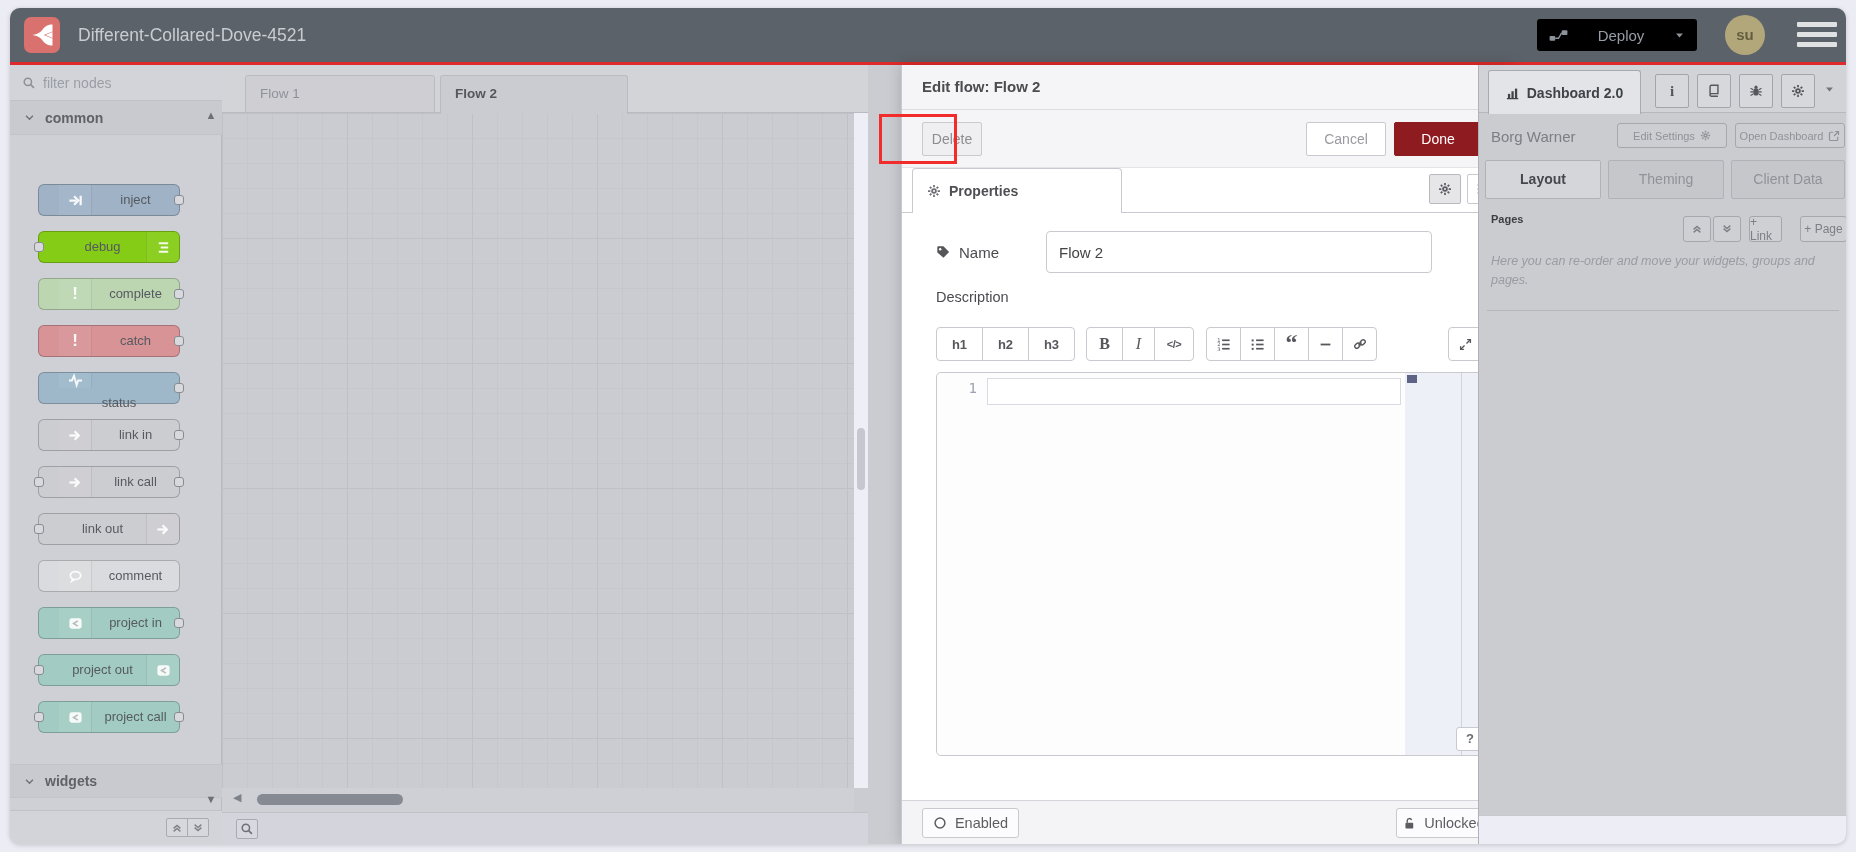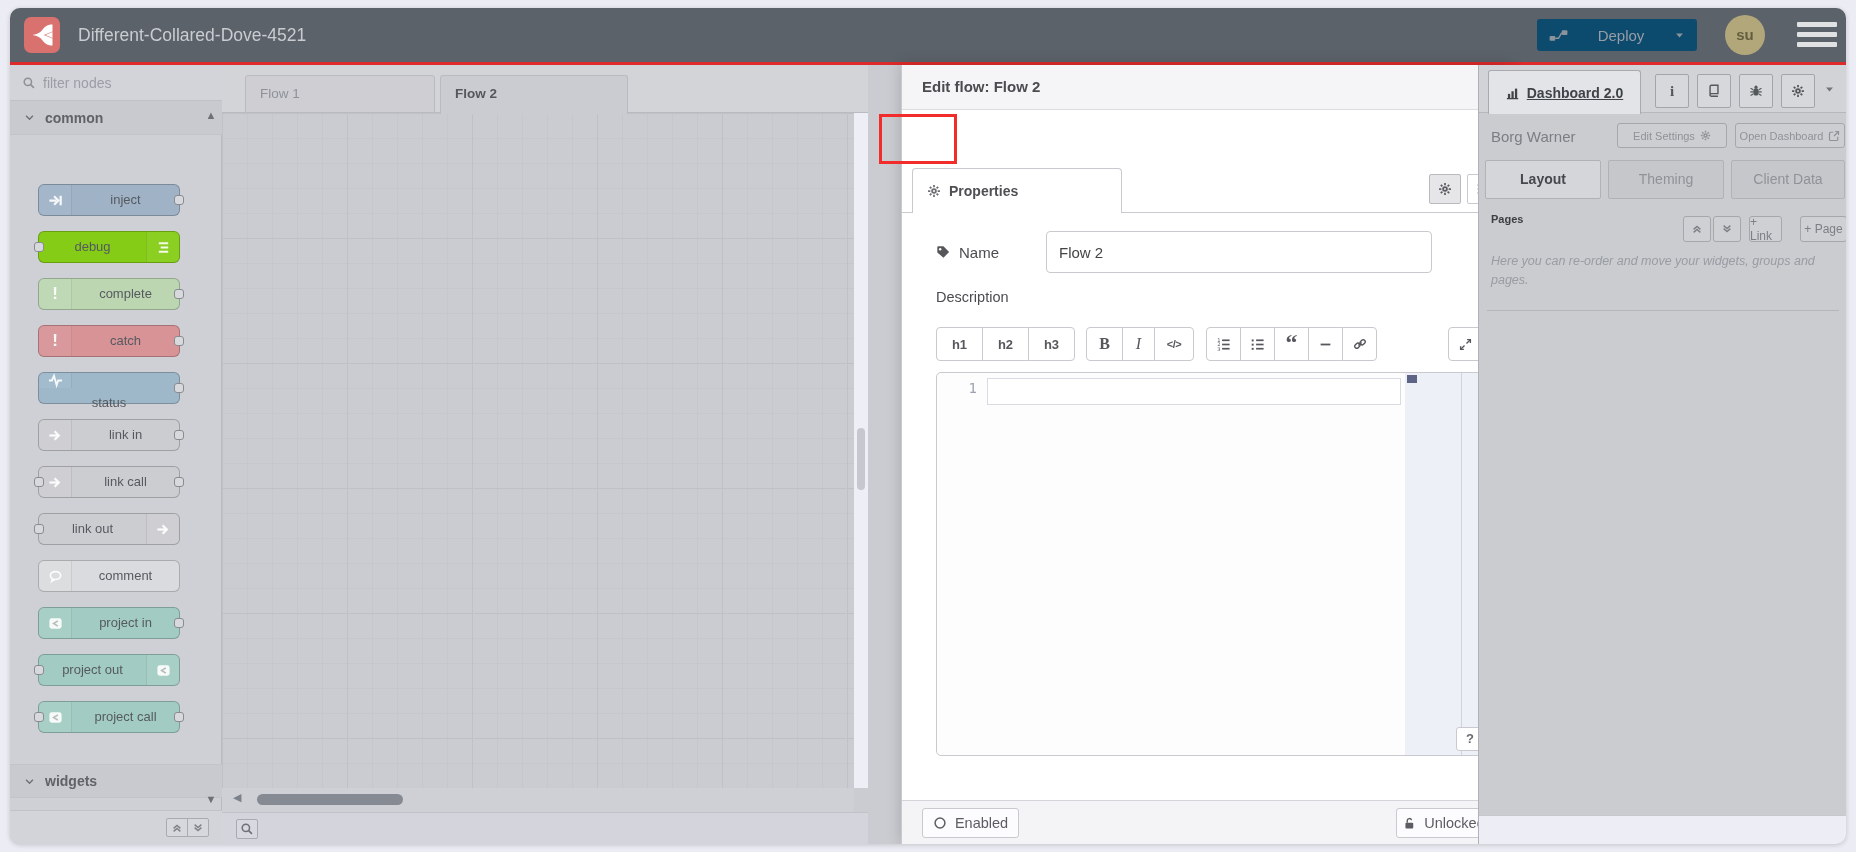--- a/index.html
+++ b/index.html
@@ -5,41 +5,41 @@
   html,body{margin:0;padding:0;background:#ecedf4;}
   #stage{position:relative;width:1856px;height:852px;background:#ecedf4;overflow:hidden;
          font-family:"Liberation Sans","DejaVu Sans",sans-serif;-webkit-font-smoothing:antialiased;}
   #window{position:absolute;left:10px;top:8px;width:1836px;height:836px;border-radius:10px;
           overflow:hidden;background:#cbccd1;box-shadow:0 1px 5px rgba(0,0,0,.18);}
   
   #hdr{position:absolute;left:0;top:0;width:1836px;height:54px;background:#5c6269;border-bottom:3px solid #dd2a2a;}
   .logo{position:absolute;left:14px;top:9px;width:36px;height:36px;border-radius:7px;background:#d9716f;}
   .logo svg{position:absolute;left:4px;top:5px;}
   .app-title{position:absolute;left:68px;top:0;height:54px;line-height:54px;color:#c9ccd1;font-size:17.5px;}
-  .deploy-btn{position:absolute;left:1527px;top:11px;width:160px;height:32px;background:#0c4a6e;border-radius:3px;
+  .deploy-btn{position:absolute;left:1527px;top:11px;width:160px;height:32px;background:#000000;border-radius:3px;
               display:flex;align-items:center;color:#979da5;}
   .dep-ic{margin-left:12px;display:flex;color:#8d939a;}
   .dep-label{flex:1;text-align:center;font-size:15px;}
   .dep-caret{margin-right:12px;display:flex;color:#8d939a;}
   .avatar{position:absolute;left:1715px;top:7px;width:40px;height:40px;border-radius:50%;background:#b2a77b;
           color:#645e3e;font-weight:bold;font-size:15px;text-align:center;line-height:40px;cursor:pointer;}
   .burger{position:absolute;left:1787px;top:14px;width:40px;height:27px;cursor:pointer;}
   .burger i{display:block;height:5px;background:#dfe1e3;border-radius:1px;margin-bottom:5px;}
   
   #palette{position:absolute;left:0;top:57px;width:212px;height:779px;background:#cfd0d5;border-right:1px solid #b9bbc1;box-sizing:border-box;}
   .pal-filter{position:absolute;left:0;top:0;width:212px;height:36px;background:#d3d4d9;border-bottom:1px solid #c0c2c7;
               box-sizing:border-box;display:flex;align-items:center;color:#9a9ea5;}
   .pal-filter .mag{margin:0 7px 0 12px;display:flex;color:#8d9197;}
   .pal-filter-ph{font-size:14px;}
   .pal-cat{position:absolute;left:0;width:212px;height:34px;background:#c9cacf;border-bottom:1px solid #c2c4c9;border-top:1px solid #c2c4c9;
            box-sizing:border-box;display:flex;align-items:center;cursor:pointer;}
   .pal-cat .chev{margin:0 10px 0 14px;display:flex;color:#6d7177;}
   .pal-cat .cat-label{font-weight:bold;font-size:14px;color:#5f6368;}
   .pnode{position:absolute;left:28px;width:142px;height:32px;border:1px solid rgba(0,0,0,.22);border-radius:6px;
-         box-sizing:border-box;display:flex;cursor:grab;}
+         box-sizing:border-box;display:flex;cursor:grab;padding-left:20px;}
   .pnode-icon{width:32px;display:flex;align-items:center;justify-content:center;color:rgba(255,255,255,.9);}
   .pnode-icon.left{border-right:1px solid rgba(0,0,0,.08);background:rgba(255,255,255,.06);}
   .pnode-icon.right{border-left:1px solid rgba(0,0,0,.08);background:rgba(255,255,255,.06);}
   .pnode-label{flex:1;text-align:center;font-size:13px;color:#565a60;line-height:30px;white-space:nowrap;}
   .pnode .excl{font-weight:bold;font-size:17px;color:rgba(255,255,255,.92);}
   .port{position:absolute;top:10px;width:10px;height:10px;background:#d8d9dc;border:1px solid #888c92;border-radius:3px;box-sizing:border-box;}
   .port.pl{left:-5px;} .port.pr{right:-5px;}
   .pal-scroll{position:absolute;left:193px;width:16px;height:14px;color:#6d7076;font-size:11px;line-height:14px;text-align:center;cursor:pointer;}
   .pal-footer{position:absolute;left:0;top:745px;width:212px;height:34px;background:#d3d4da;border-top:1px solid #c0c2c7;box-sizing:border-box;}
   .pf-btn{position:absolute;top:7px;width:22px;height:19px;background:#d7d8dd;border:1px solid #a9abb0;box-sizing:border-box;
@@ -116,21 +116,21 @@
   .tf-btn{position:absolute;top:7px;height:30px;box-sizing:border-box;background:#fcfcfe;border:1px solid #c9c9cf;border-radius:3px;
           display:flex;align-items:center;justify-content:center;gap:8px;color:#5c5c62;font-size:14.5px;cursor:pointer;}
   .tf-enabled{left:20px;width:97px;}
   .tf-locked{left:494px;width:96px;}
   
   #sidebar{position:absolute;left:1468px;top:57px;width:368px;height:779px;background:#cbccd0;border-left:1px solid #b0b2b7;box-sizing:border-box;}
   .sb-toolbar{position:absolute;left:0;top:0;width:368px;height:48px;background:#d2d3d7;border-bottom:1px solid #b6b8bd;box-sizing:border-box;}
   .dash-tab{position:absolute;left:9px;top:5px;width:153px;height:44px;background:#e3e4e7;border:1px solid #a8aaaf;border-bottom:none;
             border-radius:3px 3px 0 0;box-sizing:border-box;display:flex;align-items:center;justify-content:center;gap:7px;
             z-index:2;color:#3f4347;cursor:pointer;}
-  .dash-tab .dt-label{font-weight:bold;font-size:14px;text-decoration:underline;}
+  .dash-tab .dt-label{font-weight:bold;font-size:14px;}
   .sb-icbtn{position:absolute;top:9px;width:34px;height:34px;background:#d7d8db;border:1px solid #a3a5aa;border-radius:2px;
             box-sizing:border-box;display:flex;align-items:center;justify-content:center;color:#54575b;cursor:pointer;}
   .serif-b{font-family:"Liberation Serif",serif;font-weight:bold;font-size:15px;line-height:14px;}
   .sb-caret{position:absolute;left:345px;top:19px;color:#717478;cursor:pointer;display:flex;}
   .sb-proj-name{position:absolute;left:12px;top:48px;height:47px;line-height:47px;font-size:15px;color:#7b7e84;}
   .sb-mini{position:absolute;top:58px;height:25px;box-sizing:border-box;border:1px solid #a5a7ac;border-radius:3px;
            display:flex;align-items:center;justify-content:center;gap:5px;font-size:11px;color:#8f9298;cursor:pointer;background:rgba(255,255,255,.04);}
   .sb-edit{left:138px;width:110px;} .sb-open{left:256px;width:110px;}
   .sb-tab{position:absolute;top:95px;height:39px;box-sizing:border-box;border:1px solid #b0b2b7;background:#c6c7cb;
           text-align:center;line-height:37px;font-size:14px;color:#8f9298;cursor:pointer;border-radius:2px;}
@@ -372,20 +372,25 @@
             <svg width="14" height="14" viewBox="0 0 16 16">
               <circle cx="6.7" cy="6.7" r="4.2" stroke="currentColor" fill="none" stroke-width="1.7"></circle>
               <line x1="9.9" y1="9.9" x2="13.6" y2="13.6" stroke="currentColor" stroke-width="1.9"></line>
             </svg>
           </div>
       </div>
     </div>
 
     <div id="tray">
       <div class="tray-hdr">Edit flow: Flow 2</div>
+      <div class="tray-toolbar">
+        <div class="btn btn-delete">Delete</div>
+        <div class="btn btn-cancel">Cancel</div>
+        <div class="btn btn-done">Done</div>
+      </div>
       <div class="tabrow">
         <div class="prop-tab">
           <span class="gear">
               <svg width="14" height="14" viewBox="0 0 16 16">
                 <circle cx="8" cy="8" r="2.2" stroke="currentColor" fill="none" stroke-width="2"></circle>
                 <g stroke="currentColor" stroke-width="2">
                   <line x1="12.2" y1="8" x2="14.8" y2="8"></line>
                   <line x1="8" y1="1.2" x2="8" y2="3.8"></line>
                   <line x1="8" y1="12.2" x2="8" y2="14.8"></line>
                   <line x1="1.2" y1="8" x2="3.8" y2="8"></line>

